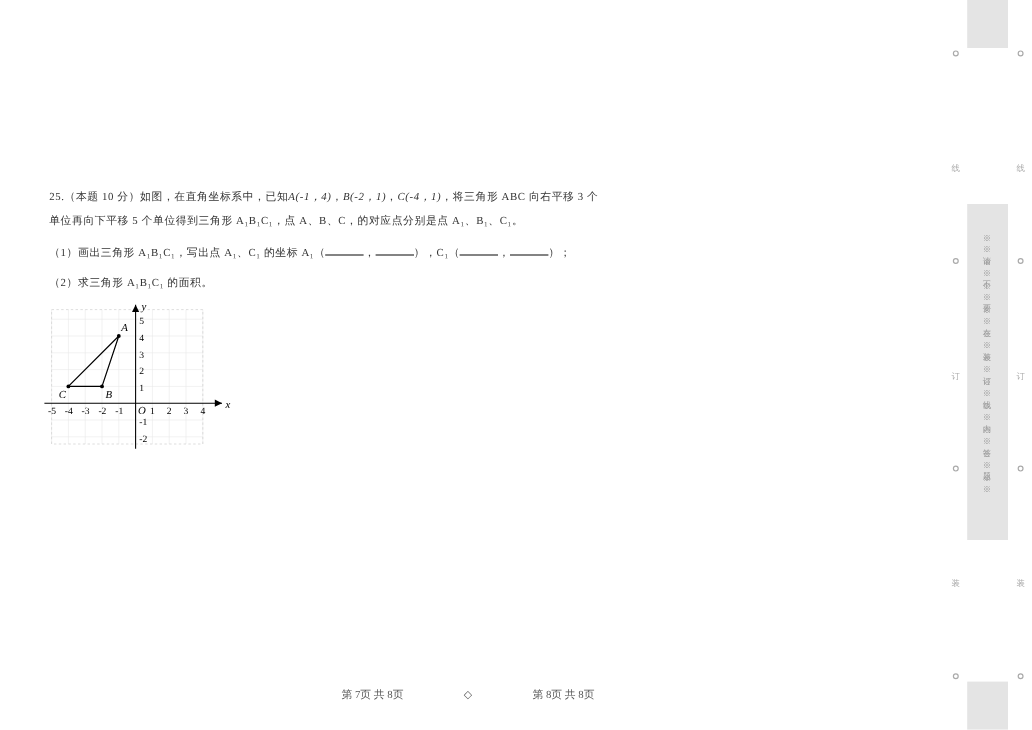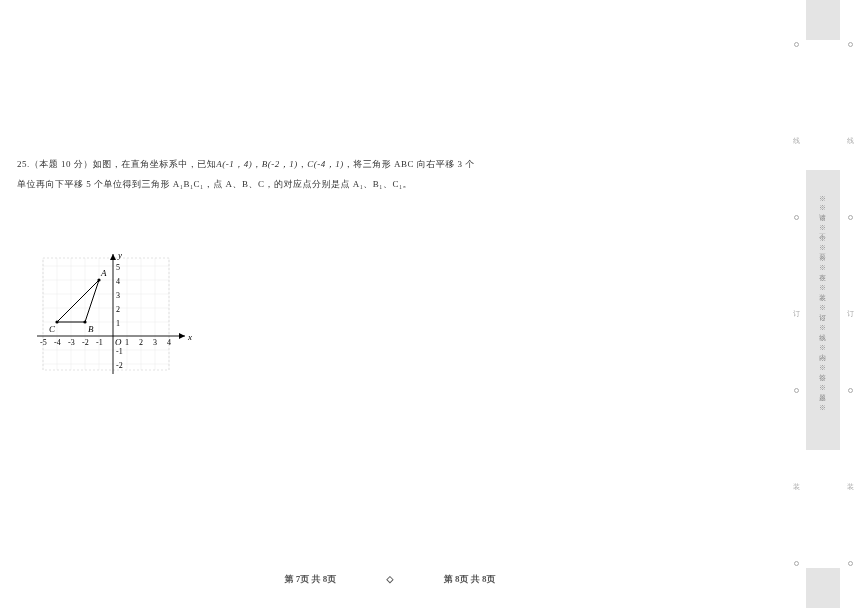--- a/index.html
+++ b/index.html
@@ -8,42 +8,41 @@
     height: 608px;
     background: #fff;
     font-family: "SimSun", serif;
     font-size: 9px;
     color: #333;
     position: relative;
     overflow: hidden;
   }
   .main-content {
     position: absolute;
-    left: 17px;
+    left: 41px;
     top: 155px;
     width: 740px;
   }
   .line { line-height: 2.2; letter-spacing: 0.5px; }
   .blank { display: inline-block; border-bottom: 1px solid #333; width: 32px; height: 9px; vertical-align: baseline; }
   .graph-box {
     position: absolute;
     left: 25px;
     top: 248px;
     width: 175px;
     height: 130px;
   }
   .footer {
     position: absolute;
     bottom: 22px;
     width: 780px;
     left: 0;
     text-align: center;
     font-size: 9px;
     color: #555;
-    font-weight: bold;
   }
   .footer span { display: inline-block; margin: 0 24px; }
   
   .gutter { position: absolute; right: 0; top: 0; width: 78px; height: 608px; }
   .gutter .col { position: absolute; top: 0; bottom: 0; width: 20px; }
   .gutter .col.a { right: 54px; }
   .gutter .col.b { right: 0; }
   .gutter .graybox { position: absolute; right: 20px; width: 34px; background: #e4e4e4; }
   .gutter .graybox.top { top: 0; height: 40px; }
   .gutter .graybox.mid { top: 170px; height: 280px; }
@@ -70,20 +69,24 @@
   .vlabel { position:absolute; font-size:7px; color:#aaa; writing-mode:vertical-rl; }
 </style>
 </head>
 <body>
 
 <div class="main-content">
   <p class="line">
     <span>25.</span><span>（本题 10 分）</span><span>如图，在直角坐标系中，已知</span><i style="font-style:italic">A(-1，4)</i>，<i style="font-style:italic">B(-2，1)</i>，<i style="font-style:italic">C(-4，1)</i><span>，将三角形 ABC 向右平移 3 个</span>
   </p>
   <p class="line">单位再向下平移 5 个单位得到三角形 A₁B₁C₁，点 A、B、C，的对应点分别是点 A₁、B₁、C₁。</p>
+  <p class="line" style="margin-top:6px">
+    <span>（1）画出三角形 A₁B₁C₁，写出点 A₁、C₁ 的坐标 A₁（</span><span class="blank"></span><span>，</span><span class="blank"></span><span>），C₁（</span><span class="blank"></span><span>，</span><span class="blank"></span><span>）；</span>
+  </p>
+  <p class="line" style="margin-top:6px">（2）求三角形 A₁B₁C₁ 的面积。</p>
 </div>
 
 <div class="graph-box">
 <svg width="175" height="130" viewBox="0 0 175 130">
 
   <g stroke="#e8e8e8" stroke-width="0.5">
     <line x1="18" y1="10" x2="18" y2="122"></line>
         <line x1="32" y1="10" x2="32" y2="122"></line>
         <line x1="46" y1="10" x2="46" y2="122"></line>
         <line x1="60" y1="10" x2="60" y2="122"></line>

